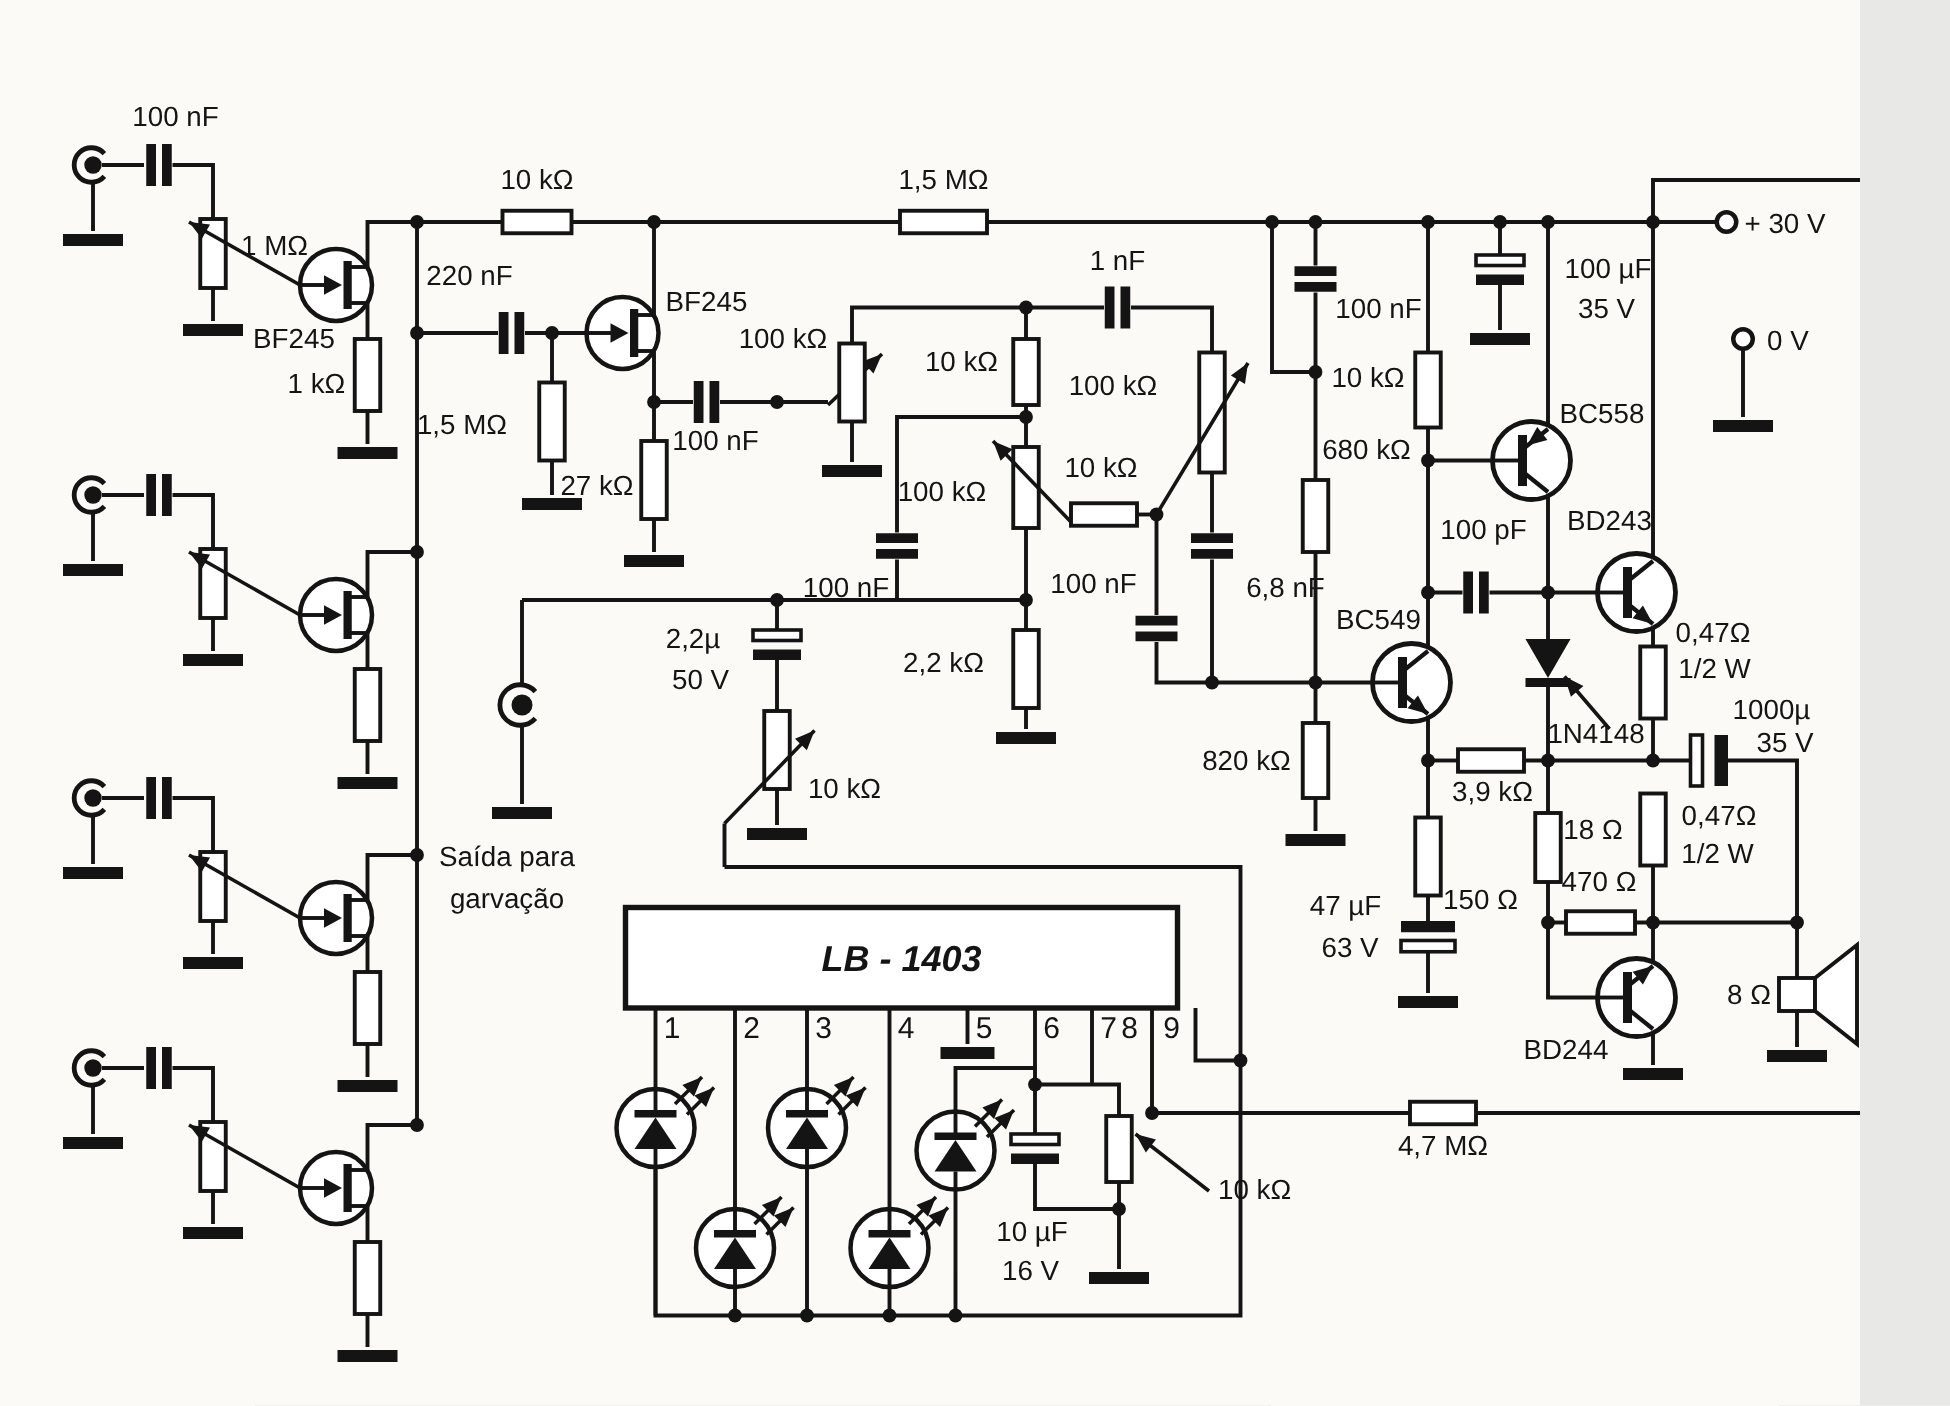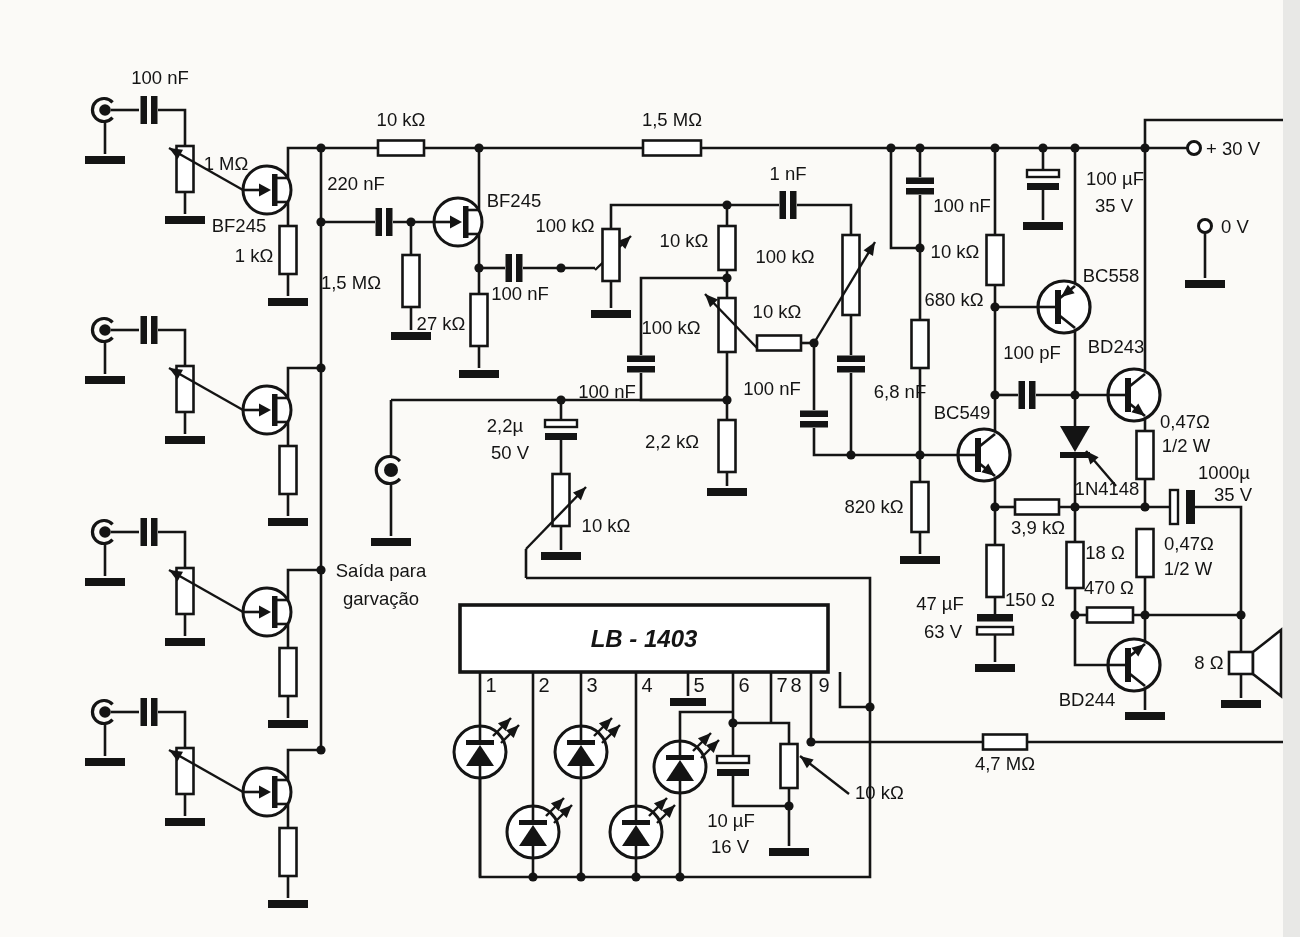--- a/index.html
+++ b/index.html
@@ -1,16 +1,16 @@
 <!DOCTYPE html>
 <html><head>
 <meta charset="utf-8">
 <style>
   html,body{margin:0;padding:0;background:#e8e8e6;}
-  .page{width:1240px;height:937px;background:#fbfaf7;position:relative;overflow:hidden;padding-left:43px;}
+  .page{width:1240px;height:937px;background:#fbfaf7;position:relative;overflow:hidden;}
   svg{display:block;}
   text{font-family:"Liberation Sans", sans-serif;fill:#141414;}
 </style>
 </head>
 <body>
 
 <div class="page">
   <svg id="schematic" width="1300" height="937" viewBox="0 0 1300 937">
       <g id="channel">
         <g>

